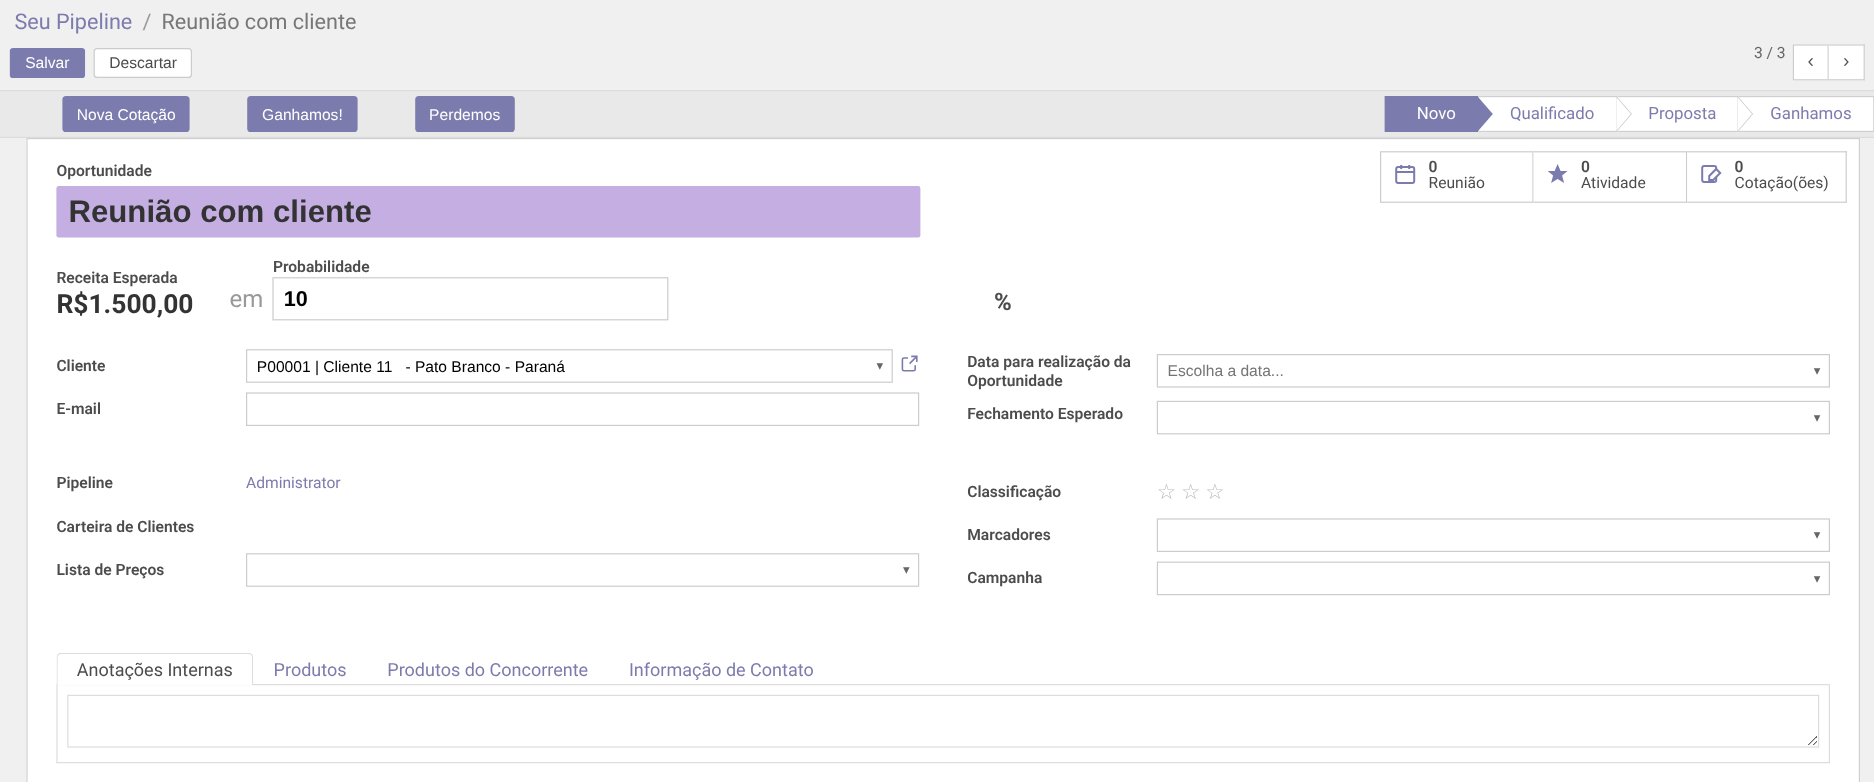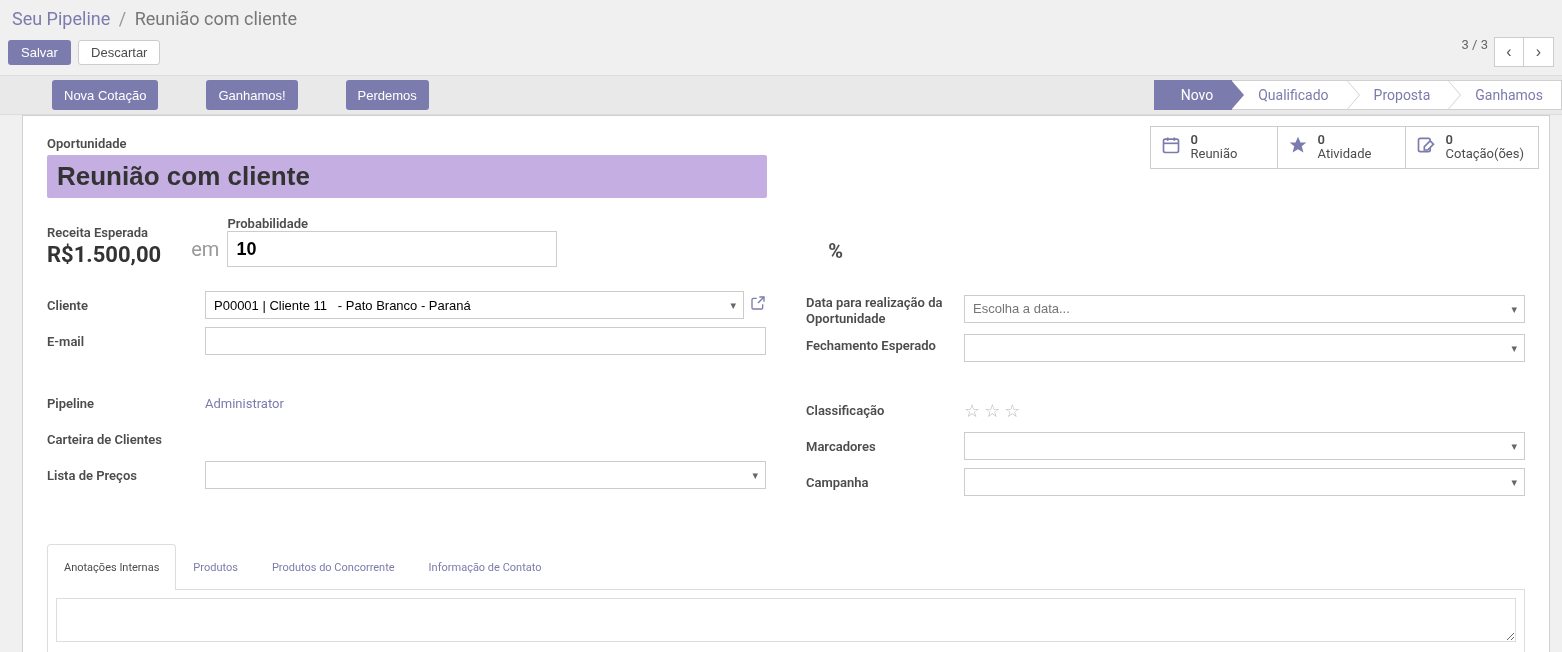--- a/index.html
+++ b/index.html
@@ -205,26 +205,26 @@
 
     .priority-stars { display: flex; gap: 4px; color: #bbb; font-size: 18px; }
     .priority-stars .star { cursor: pointer; }
 
     .section-gap { height: 26px; }
 
     
     .tabs { margin-top: 40px; }
     .tab-bar { display: flex; border-bottom: 1px solid #ddd; }
     .tab {
-      padding: 16px 16px;
+      padding: 4px 16px;
       border: 1px solid transparent;
       border-bottom: none;
       cursor: pointer;
       color: #7c7bad;
-      font-size: 11px;
+      font-size: 15px;
       margin-bottom: -1px;
       background: transparent;
     }
     .tab.active {
       border-color: #ddd;
       background: #fff;
       color: #4c4c4c;
       border-radius: 4px 4px 0 0;
     }
     .tab-pane {

